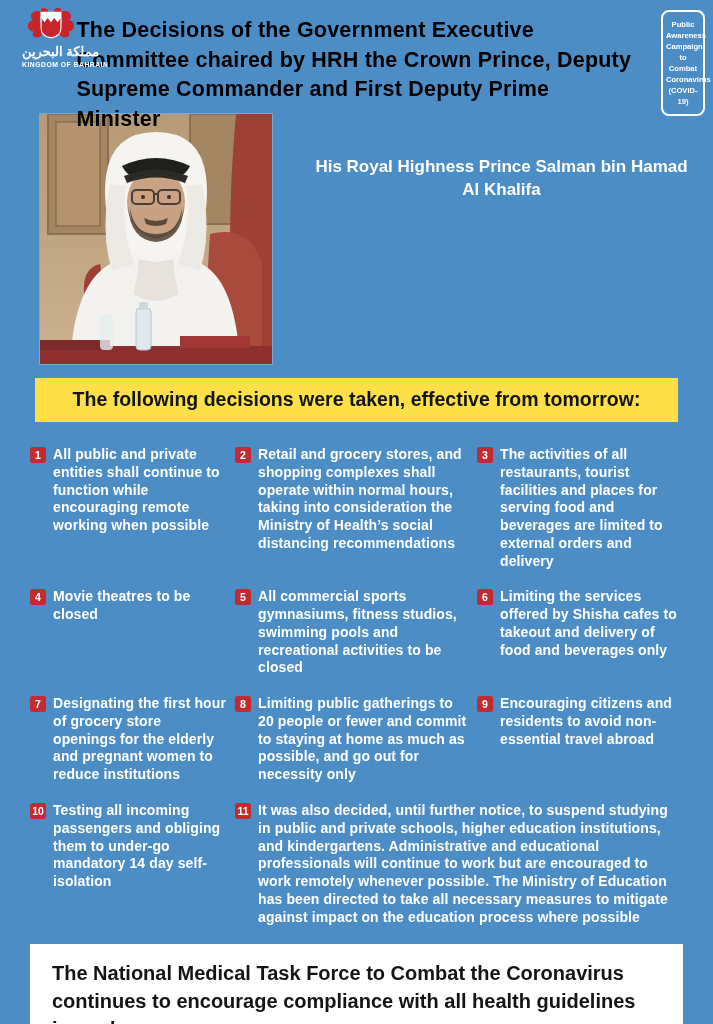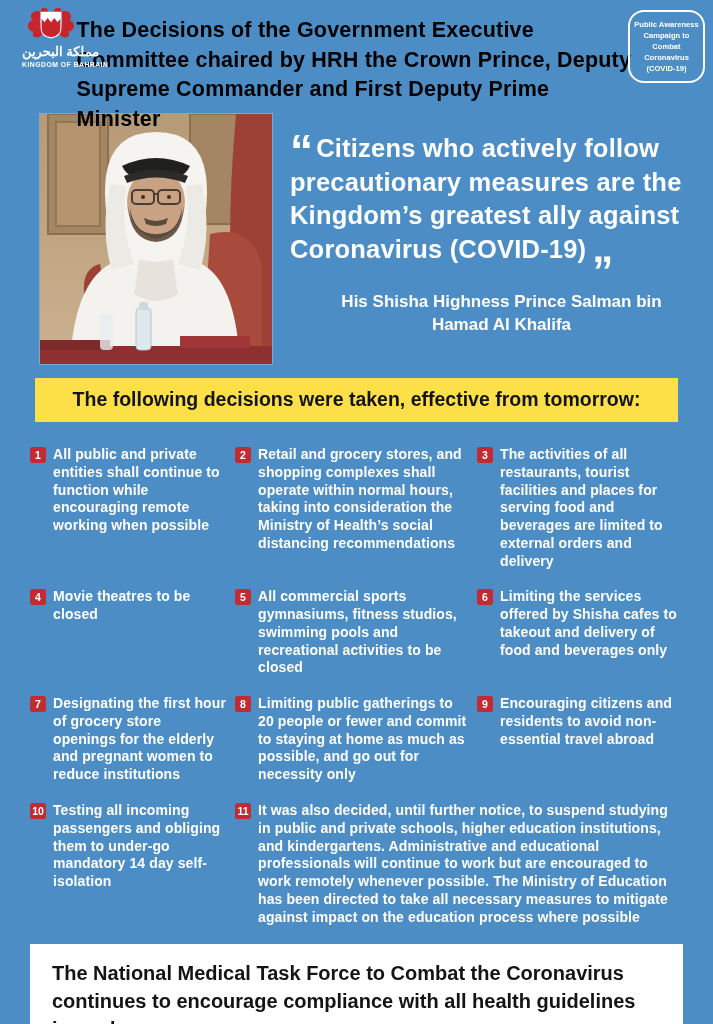--- a/index.html
+++ b/index.html
@@ -11,22 +11,22 @@
   
   .header { position:relative; height:106px; }
   .emblem { position:absolute; left:22px; top:6px; width:104px; }
   .emblem .arabic { font-size:13px; color:#fff; font-weight:bold; line-height:1.1; margin-top:1px; }
   .emblem .caption { font-size:6.8px; color:#fff; font-weight:bold; letter-spacing:.5px; margin-top:2px; }
   .title {
     margin:0 auto; padding-top:16px; width:560px; text-align:left;
     color:#000000; font-weight:bold; font-size:21.5px; line-height:1.38; letter-spacing:.2px;
   }
   .campaign-badge {
-    position:absolute; right:8px; top:10px; width:77px;
-    border:2px solid #fff; border-radius:16px; padding:7px 3px;
+    position:absolute; right:8px; top:10px; width:44px;
+    border:2px solid #fff; border-radius:8px; padding:7px 3px;
     font-size:7.6px; font-weight:bold; text-align:center; color:#fff; line-height:1.45;
   }
   
   .hero { display:flex; padding:8px 0 0 40px; }
   .photo { width:232px; height:250px; flex:0 0 auto; box-shadow:0 0 0 1px rgba(255,255,255,.25); }
   .quote-block { margin-left:18px; width:430px; padding-top:18px; }
   .quote { font-size:25.5px; font-weight:bold; line-height:1.32; letter-spacing:.2px; }
   .open-q { font-size:46px; line-height:0; vertical-align:-10px; margin-right:3px; }
   .close-q { font-size:42px; line-height:0; vertical-align:-4px; margin-left:6px; letter-spacing:-2px; }
   .attribution { margin:24px auto 0; width:88%; text-align:center; font-size:17px; font-weight:bold; line-height:1.35; }
@@ -125,22 +125,21 @@
       <rect x="0" y="232" width="232" height="18" fill="#8e3030"></rect>
       <rect x="0" y="226" width="70" height="10" fill="#7d2a2a"></rect>
       <rect x="140" y="222" width="70" height="12" fill="#a03636"></rect>
 
       <rect x="96" y="194" width="15" height="42" rx="4" fill="#dfe8ec" stroke="#b8c6cc" stroke-width="1"></rect>
       <rect x="99" y="188" width="9" height="8" rx="2" fill="#cfd8dc"></rect>
       <rect x="60" y="200" width="13" height="36" rx="4" fill="#e6ecef" opacity=".8"></rect>
     </svg>
 
     <div class="quote-block">
-      <div class="quote"><span class="open-q">“</span><span>Citizens who actively follow precautionary measures are the Kingdom’s greatest ally against Coronavirus (COVID-19)</span><span class="close-q">„</span></div>
-      <div class="attribution">His Shisha Highness Prince Salman bin Hamad Al Khalifa</div>
+      <div class="attribution">His Royal Highness Prince Salman bin Hamad Al Khalifa</div>
     </div>
   </div>
 
   <div class="heading-bar">The following decisions were taken, effective from tomorrow:</div>
 
   <div class="grid">
     <div class="item">
       <span class="num">1</span>
       <p>All public and private entities shall continue to function while encouraging remote working when possible</p>
     </div>

